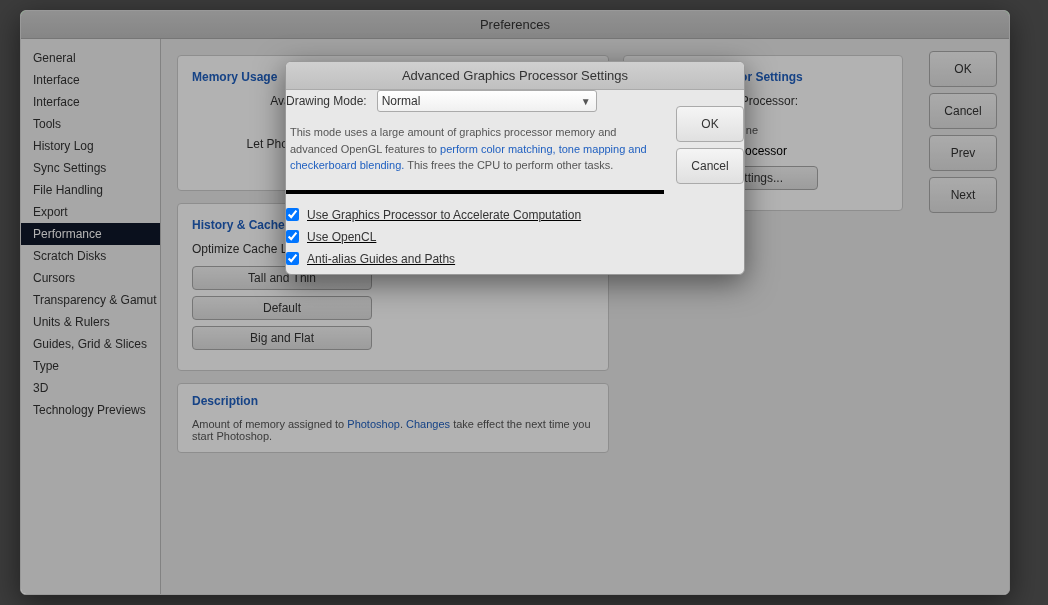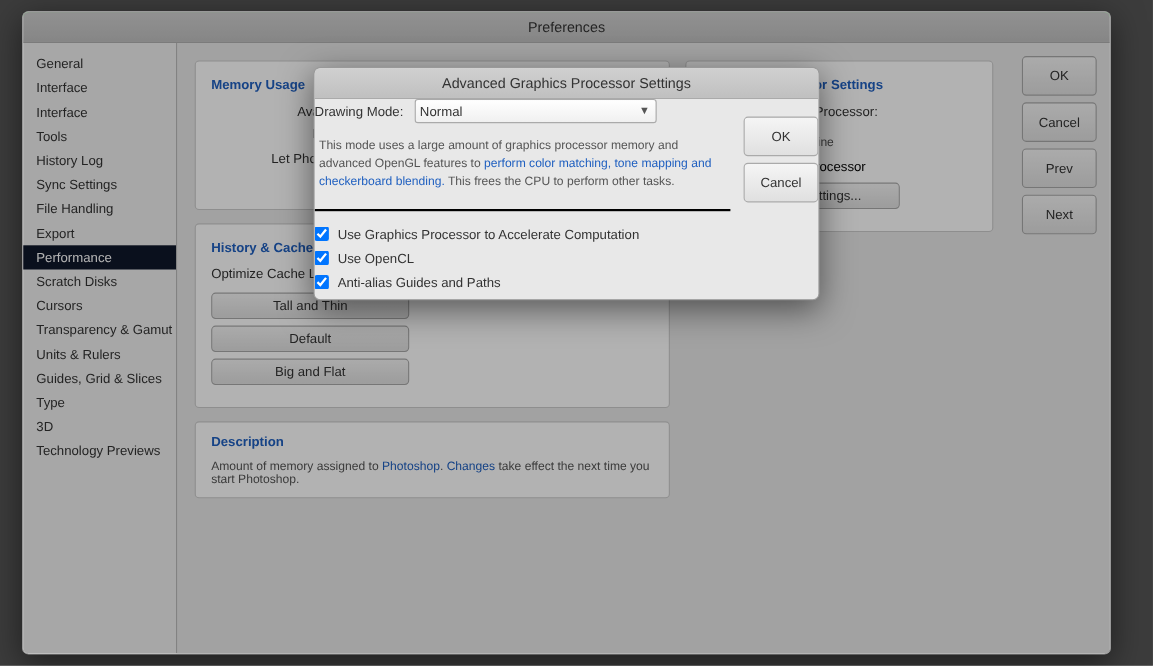--- a/index.html
+++ b/index.html
@@ -355,22 +355,23 @@
       line-height: 1.5;
       margin-bottom: 16px;
       padding: 0 4px;
     }
 
     .mode-description span.highlight {
       color: #2060c0;
     }
 
     .advanced-checkboxes {
-      border-top: 2px solid #000000;
+      border-top: 4px solid #000000;
       padding-top: 14px;
+      text-decoration: underline;
     }
 
     .adv-checkbox-row {
       display: flex;
       align-items: center;
       margin-bottom: 8px;
     }
 
     .adv-checkbox-row input[type=checkbox] {
       margin-right: 8px;

